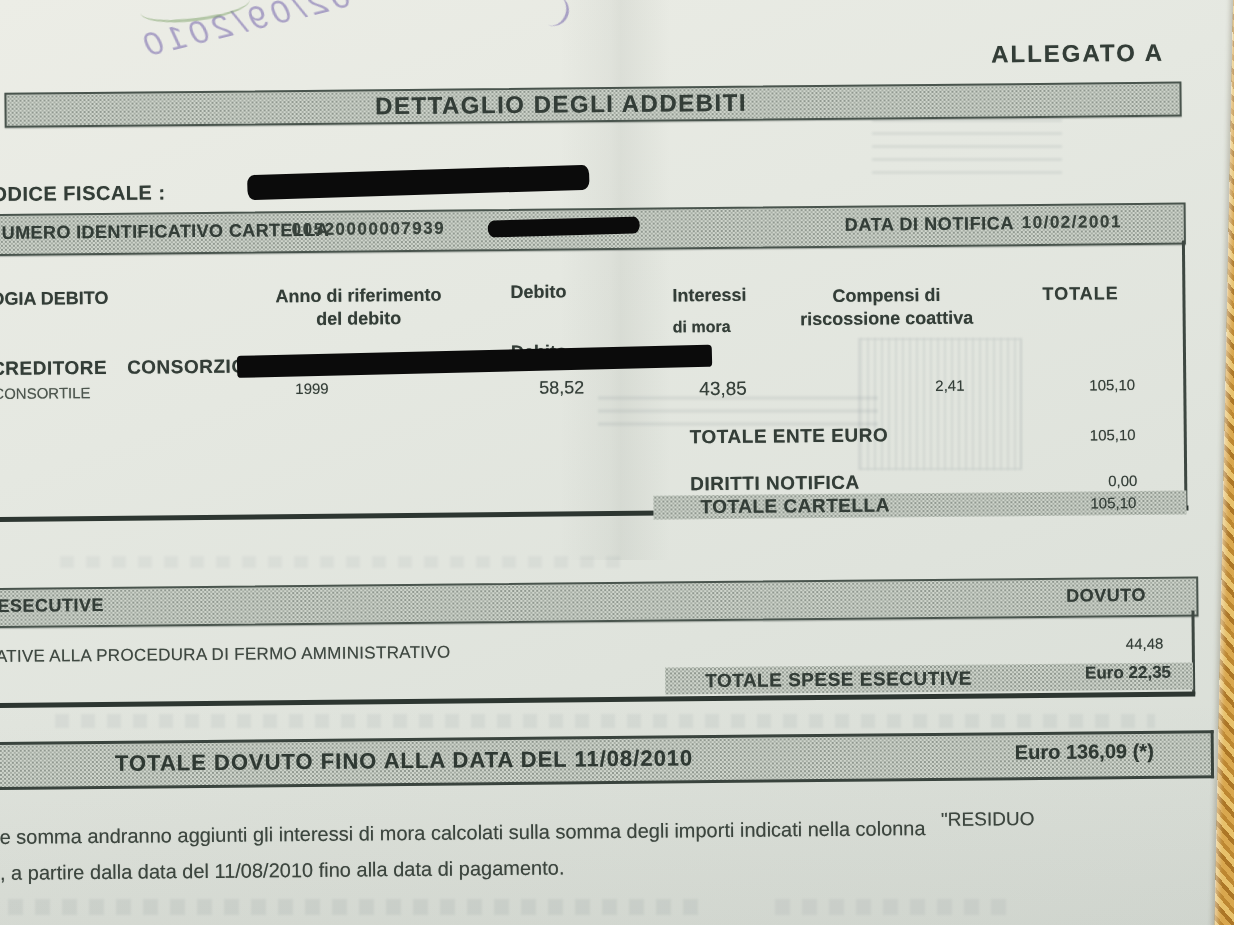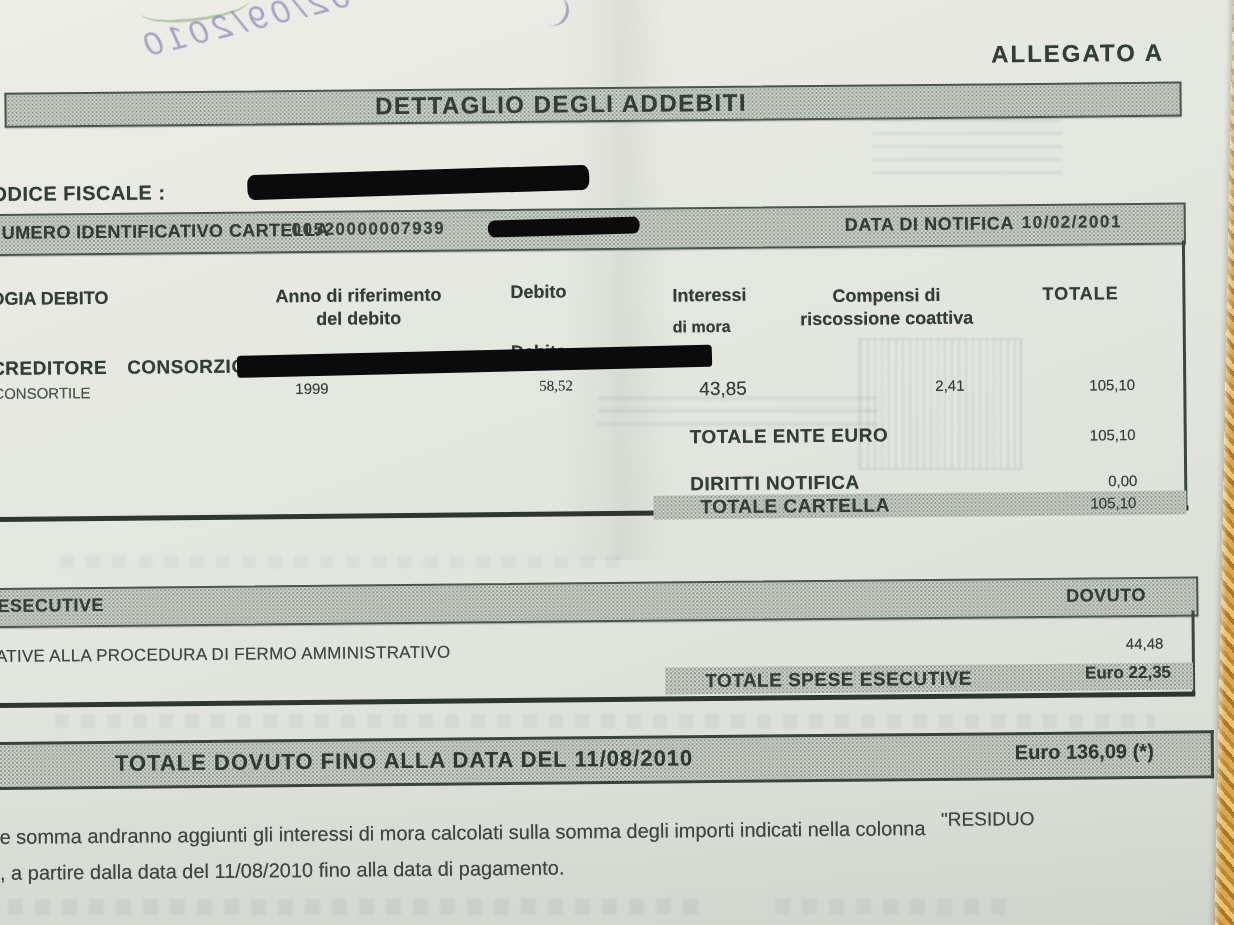--- a/index.html
+++ b/index.html
@@ -86,21 +86,21 @@
     <div class="abs b" style="left:790px;top:288px;width:196px;text-align:center;font-size:18px;">Compensi di</div>
     <div class="abs b" style="left:790px;top:311px;width:196px;text-align:center;font-size:18px;">riscossione coattiva</div>
     <div class="abs b" style="left:1044px;top:288px;font-size:18px;letter-spacing:1px;">TOTALE</div>
 
     <div class="abs b" style="left:-8px;top:352px;font-size:19px;letter-spacing:.5px;">CREDITORE</div>
     <div class="abs b" style="left:128px;top:352px;font-size:19px;letter-spacing:.5px;">CONSORZIO</div>
     <div class="abs redact" style="left:238px;top:349px;width:475px;height:22px;transform:rotate(-.8deg);border-radius:4px;"></div>
 
     <div class="abs" style="left:-6px;top:379px;font-size:15px;color:#4d564e;">CONSORTILE</div>
     <div class="abs" style="left:296px;top:377px;font-size:15px;">1999</div>
-    <div class="abs" style="left:540px;top:377px;font-size:15px;font-family:Liberation Serif, serif;">58,52</div>
+    <div class="abs" style="left:540px;top:377px;font-size:18px;">58,52</div>
     <div class="abs" style="left:700px;top:379px;font-size:19px;">43,85</div>
     <div class="abs" style="left:936px;top:380px;font-size:15px;">2,41</div>
     <div class="abs" style="left:1090px;top:381px;font-size:15px;">105,10</div>
 
     <div class="abs b" style="left:690px;top:427px;font-size:19px;letter-spacing:.5px;">TOTALE ENTE EURO</div>
     <div class="abs" style="left:1090px;top:431px;font-size:15px;">105,10</div>
 
     <div class="abs b" style="left:690px;top:474px;font-size:19px;letter-spacing:.5px;">DIRITTI NOTIFICA</div>
     <div class="abs" style="left:1108px;top:477px;font-size:15px;">0,00</div>
 

